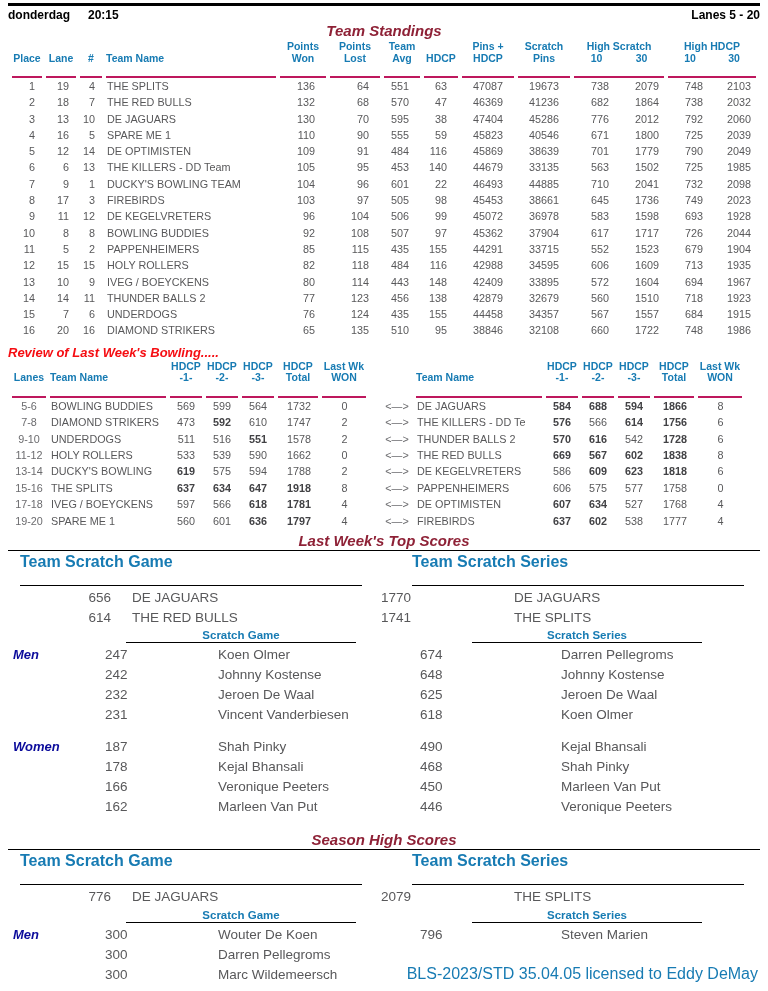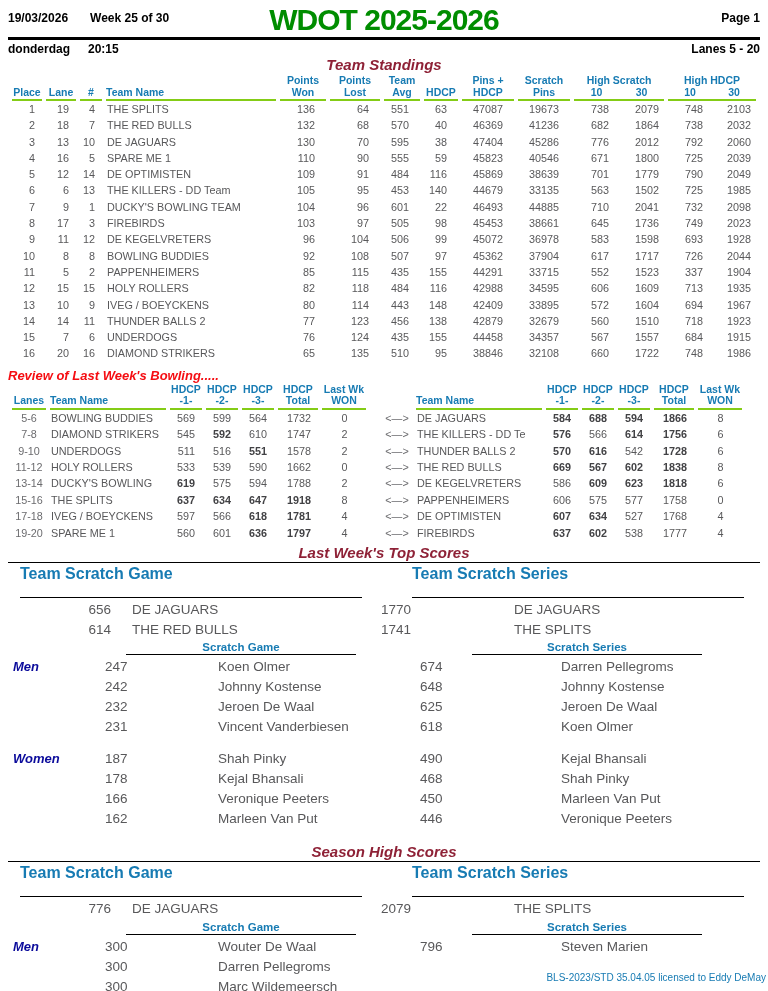--- a/index.html
+++ b/index.html
@@ -25,21 +25,21 @@
              font-size:15px;line-height:18px;}
   .review-title{color:#f50d12;font-weight:bold;font-style:italic;font-size:13px;
                 margin:6px 0 1px 0;}
   .rule-thin{border-top:1.5px solid #000;}
 
   
   table{border-collapse:separate;border-spacing:4px 0;table-layout:fixed;}
   th{color:#177bb3;font-weight:bold;vertical-align:bottom;padding:0;line-height:11.5px;
      font-size:10.5px;text-align:center;white-space:nowrap;}
   td{white-space:nowrap;overflow:hidden;}
-  .u{border-bottom:2px solid #84cc16;padding-bottom:1px;}
+  .u{border-bottom:2px solid #be185d;padding-bottom:12px;}
   .pair{display:flex;justify-content:space-around;}
   .bold{font-weight:bold;color:#424245;}
 
   
   .standings{width:752px;margin-top:1px;font-size:10.8px;}
   .standings td{line-height:14.3px;}
   .standings td:nth-child(-n+3){text-align:right;padding-right:7px;}
   .standings td:nth-child(4){text-align:left;}
   .standings td:nth-child(n+5){text-align:right;padding-right:11px;}
   .standings td:nth-child(n+11){padding-right:5px;}
@@ -72,34 +72,27 @@
   .teamscore td:nth-child(4){text-align:left;padding-left:16px;}
 
   .indiv{width:752px;font-size:13.5px;margin-top:2px;}
   .indiv td{line-height:18px;}
   .indiv td:nth-child(1){text-align:left;color:#0b0b9b;font-weight:bold;font-style:italic;
                          font-size:13px;}
   .indiv td:nth-child(2),.indiv td:nth-child(4){text-align:left;}
   .indiv td:nth-child(3),.indiv td:nth-child(5){text-align:left;padding-left:15px;} .gap10{height:10px;} .gap14{height:14px;}
 
   
-  .footer{position:absolute;right:2px;bottom:8px;color:#177bb3;font-size:10px;}
+  .footer{position:absolute;right:10px;bottom:8px;color:#177bb3;font-size:16px;}
 </style>
 </head>
 <body>
 
 <div class="page">
 
-  <div class="hdr-row1">
-    <div class="hdr-side left">
-      <span>19/03/2026</span><span>Week 25 of 30</span>
-    </div>
-    <div class="hdr-title">WDOT 2025-2026</div>
-    <div class="hdr-side right">Page 1</div>
-  </div>
   <div class="rule-thick"></div>
   <div class="hdr-row2">
     <div class="daytime">
       <span>donderdag</span><span>20:15</span>
     </div>
     <div>Lanes 5 - 20</div>
   </div>
 
   <div class="sec-title">Team Standings</div>
   <table class="standings">
@@ -174,21 +167,21 @@
           <td>2103</td>
         </tr>
         <tr>
           <td>2</td>
           <td>18</td>
           <td>7</td>
           <td>THE RED BULLS</td>
           <td>132</td>
           <td>68</td>
           <td>570</td>
-          <td>40</td>
+          <td>47</td>
           <td>46369</td>
           <td>41236</td>
           <td>682</td>
           <td>1864</td>
           <td>738</td>
           <td>2032</td>
         </tr>
         <tr>
           <td>3</td>
           <td>13</td>
@@ -323,21 +316,21 @@
           <td>2</td>
           <td>PAPPENHEIMERS</td>
           <td>85</td>
           <td>115</td>
           <td>435</td>
           <td>155</td>
           <td>44291</td>
           <td>33715</td>
           <td>552</td>
           <td>1523</td>
-          <td>337</td>
+          <td>679</td>
           <td>1904</td>
         </tr>
         <tr>
           <td>12</td>
           <td>15</td>
           <td>15</td>
           <td>HOLY ROLLERS</td>
           <td>82</td>
           <td>118</td>
           <td>484</td>
@@ -453,21 +446,21 @@
             <td>BOWLING BUDDIES</td>
             <td>569</td>
             <td>599</td>
             <td>564</td>
             <td>1732</td>
             <td>0</td>
           </tr>
           <tr>
             <td>7-8</td>
             <td>DIAMOND STRIKERS</td>
-            <td>545</td>
+            <td>473</td>
             <td class="bold">592</td>
             <td>610</td>
             <td>1747</td>
             <td>2</td>
           </tr>
           <tr>
             <td>9-10</td>
             <td>UNDERDOGS</td>
             <td>511</td>
             <td>516</td>
@@ -788,21 +781,21 @@
         <col style="width:88px">
         <col style="width:95px">
         <col style="width:212px">
         <col style="width:123px">
         <col>
       </colgroup>
     <tbody>
         <tr>
           <td>Men</td>
           <td>300</td>
-          <td>Wouter De Waal</td>
+          <td>Wouter De Koen</td>
           <td>796</td>
           <td>Steven Marien</td>
         </tr>
         <tr>
           <td></td>
           <td>300</td>
           <td>Darren Pellegroms</td>
           <td></td>
           <td></td>
         </tr>

